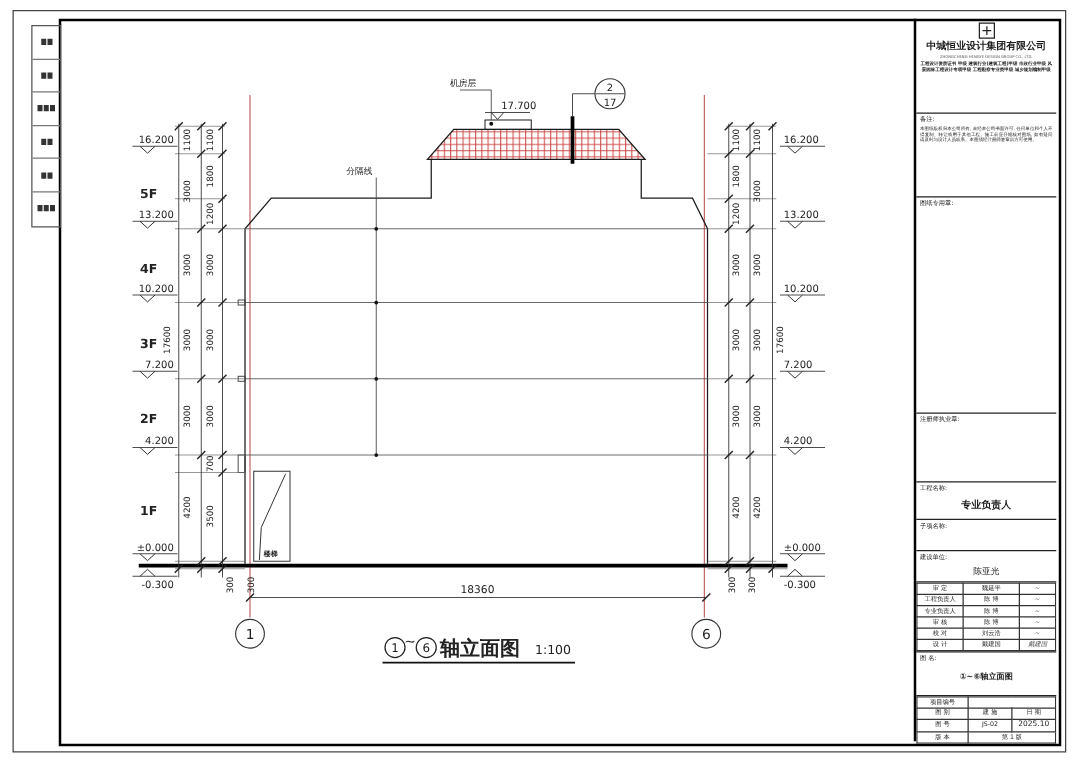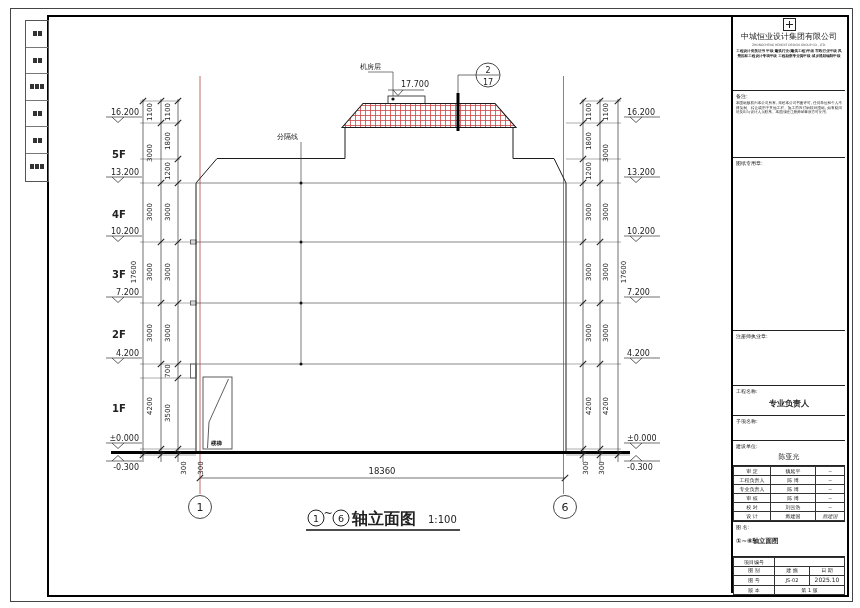--- a/index.html
+++ b/index.html
@@ -14,32 +14,32 @@
   .so-row{height:25.6px;border-bottom:1px solid #777;display:flex;align-items:center;justify-content:center;gap:1px;}
   .so-row:last-child{border-bottom:none;}
   .so-mark{display:inline-block;width:4px;height:5px;background:#333;}
   
   #tblock{left:731px;top:15px;width:114px;height:578px;border-left:2px solid #000;box-sizing:border-box;
           font-size:5px;line-height:1.35;}
   .tb-sec{border-bottom:1px solid #222;box-sizing:border-box;padding:2px 3px;position:relative;overflow:hidden;}
   .tb-label{font-size:5px;color:#111;}
   #logo{width:11px;height:11px;border:1px solid #222;margin:1px auto 1px auto;
         background:linear-gradient(#222 0 0) center/7px 1px no-repeat,linear-gradient(#222 0 0) center/1px 7px no-repeat;}
-  .company{font-size:8px;font-weight:normal;text-align:center;letter-spacing:0px;white-space:nowrap;}
+  .company{font-size:8px;font-weight:bold;text-align:center;letter-spacing:0px;white-space:nowrap;}
   .company-en{font-size:3px;color:#555;text-align:center;white-space:nowrap;overflow:hidden;}
   .license{font-size:3.6px;color:#222;text-align:center;margin-top:2px;font-weight:bold;}
   .note-par{font-size:3.6px;color:#222;text-align:justify;margin-top:1px;}
   .proj-name{font-size:8px;font-weight:bold;text-align:center;margin-top:4px;}
   .client-name{font-size:7px;font-weight:normal;text-align:center;margin-top:3px;}
   table.roles{width:100%;height:100%;border-collapse:collapse;table-layout:fixed;}
   table.roles td{border:0.5px solid #333;font-size:5px;text-align:center;padding:0;overflow:hidden;white-space:nowrap;}
   .sig{font-style:italic;color:#444;font-size:5px;}
   table.meta{width:100%;height:100%;border-collapse:collapse;table-layout:fixed;}
   table.meta td{border:0.5px solid #333;font-size:5px;text-align:center;padding:0;overflow:hidden;white-space:nowrap;}
-  .dn-value{font-size:6.5px;font-weight:bold;margin-top:6px;}
+  .dn-value{font-size:6.5px;font-weight:bold;text-align:center;margin-top:6px;}
   svg text{fill:#222;}
 </style>
 </head>
 <body>
 
 <div id="sheet">
 
   <div class="abs" id="outer-frame"></div>
   <div class="abs" id="inner-frame"></div>
 

